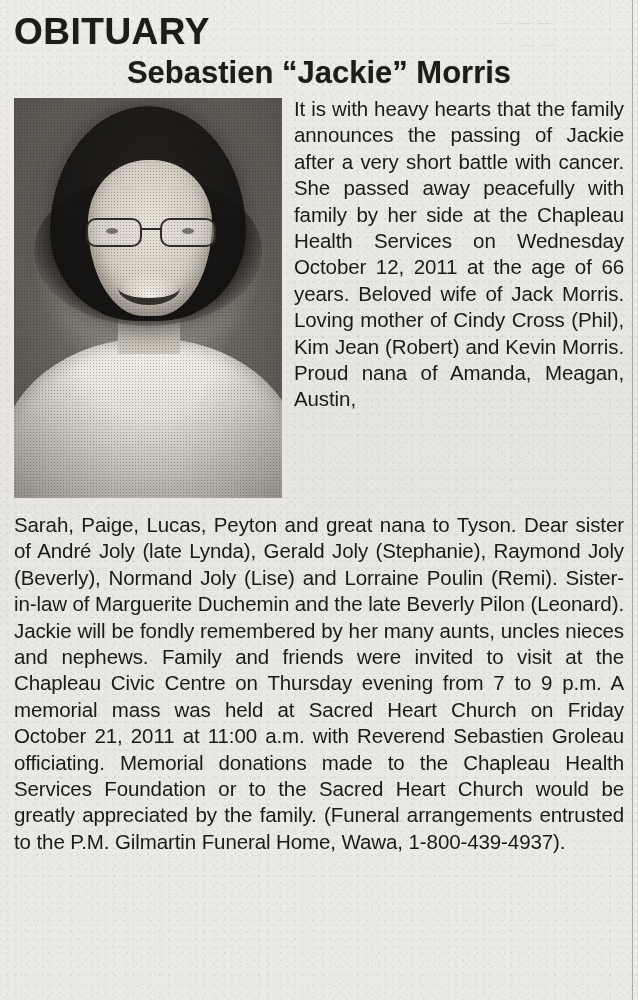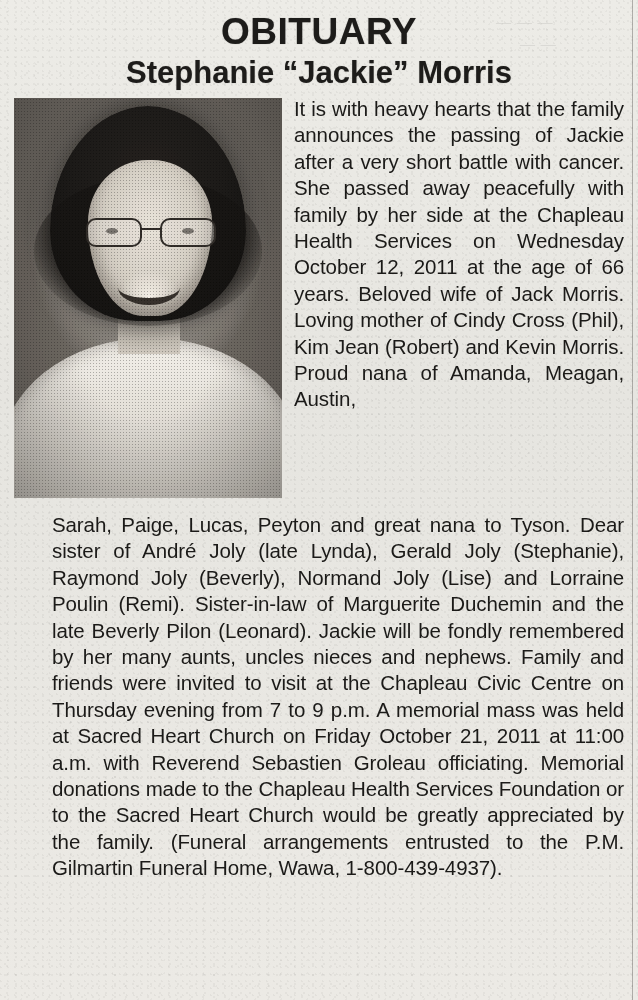--- a/index.html
+++ b/index.html
@@ -57,21 +57,20 @@
   }
 
   .content {
     position: relative;
     padding: 8px 14px 0 14px;
     box-sizing: border-box;
   }
 
   h1.obit-heading {
     margin: 4px 0 0 0;
-    text-align: center;
     font-size: 37px;
     line-height: 40px;
     font-weight: bold;
     letter-spacing: 0.5px;
     color: #1d1c1a;
     text-shadow: 0 0 1px rgba(0,0,0,0.35);
   }
 
   h2.obit-name {
     margin: 4px 0 6px 0;
@@ -228,21 +227,20 @@
     opacity: 0.85;
   }
   .photo .vignette {
     position: absolute;
     inset: 0;
     background: radial-gradient(ellipse at 50% 45%, rgba(0,0,0,0) 45%, rgba(40,38,35,0.35) 100%);
   }
 
   .body-area p {
     margin: 0;
-    padding-left: 38px;
   }
   .body-area p.para-2 {
     margin-top: 12px;
   }
   .clear { clear: both; }
 </style>
 </head>
 <body>
 
 <div id="page">
@@ -250,21 +248,21 @@
   <span class="bleed b1">— — —</span>
   <span class="bleed b2">— —</span>
   <span class="bleed b3">— — —</span>
   <span class="bleed b4">— —</span>
 
   <div class="col-rule"></div>
 
   <div class="content">
 
     <h1 class="obit-heading">OBITUARY</h1>
-    <h2 class="obit-name">Stephanie “Jackie” Morris</h2>
+    <h2 class="obit-name">Sebastien “Jackie” Morris</h2>
 
     <div class="body-area">
 
       <div class="photo">
         <div class="bg"></div>
         <div class="shoulders"></div>
         <div class="neck"></div>
         <div class="hair"></div>
         <div class="face"></div>
         <div class="eye l"></div>

